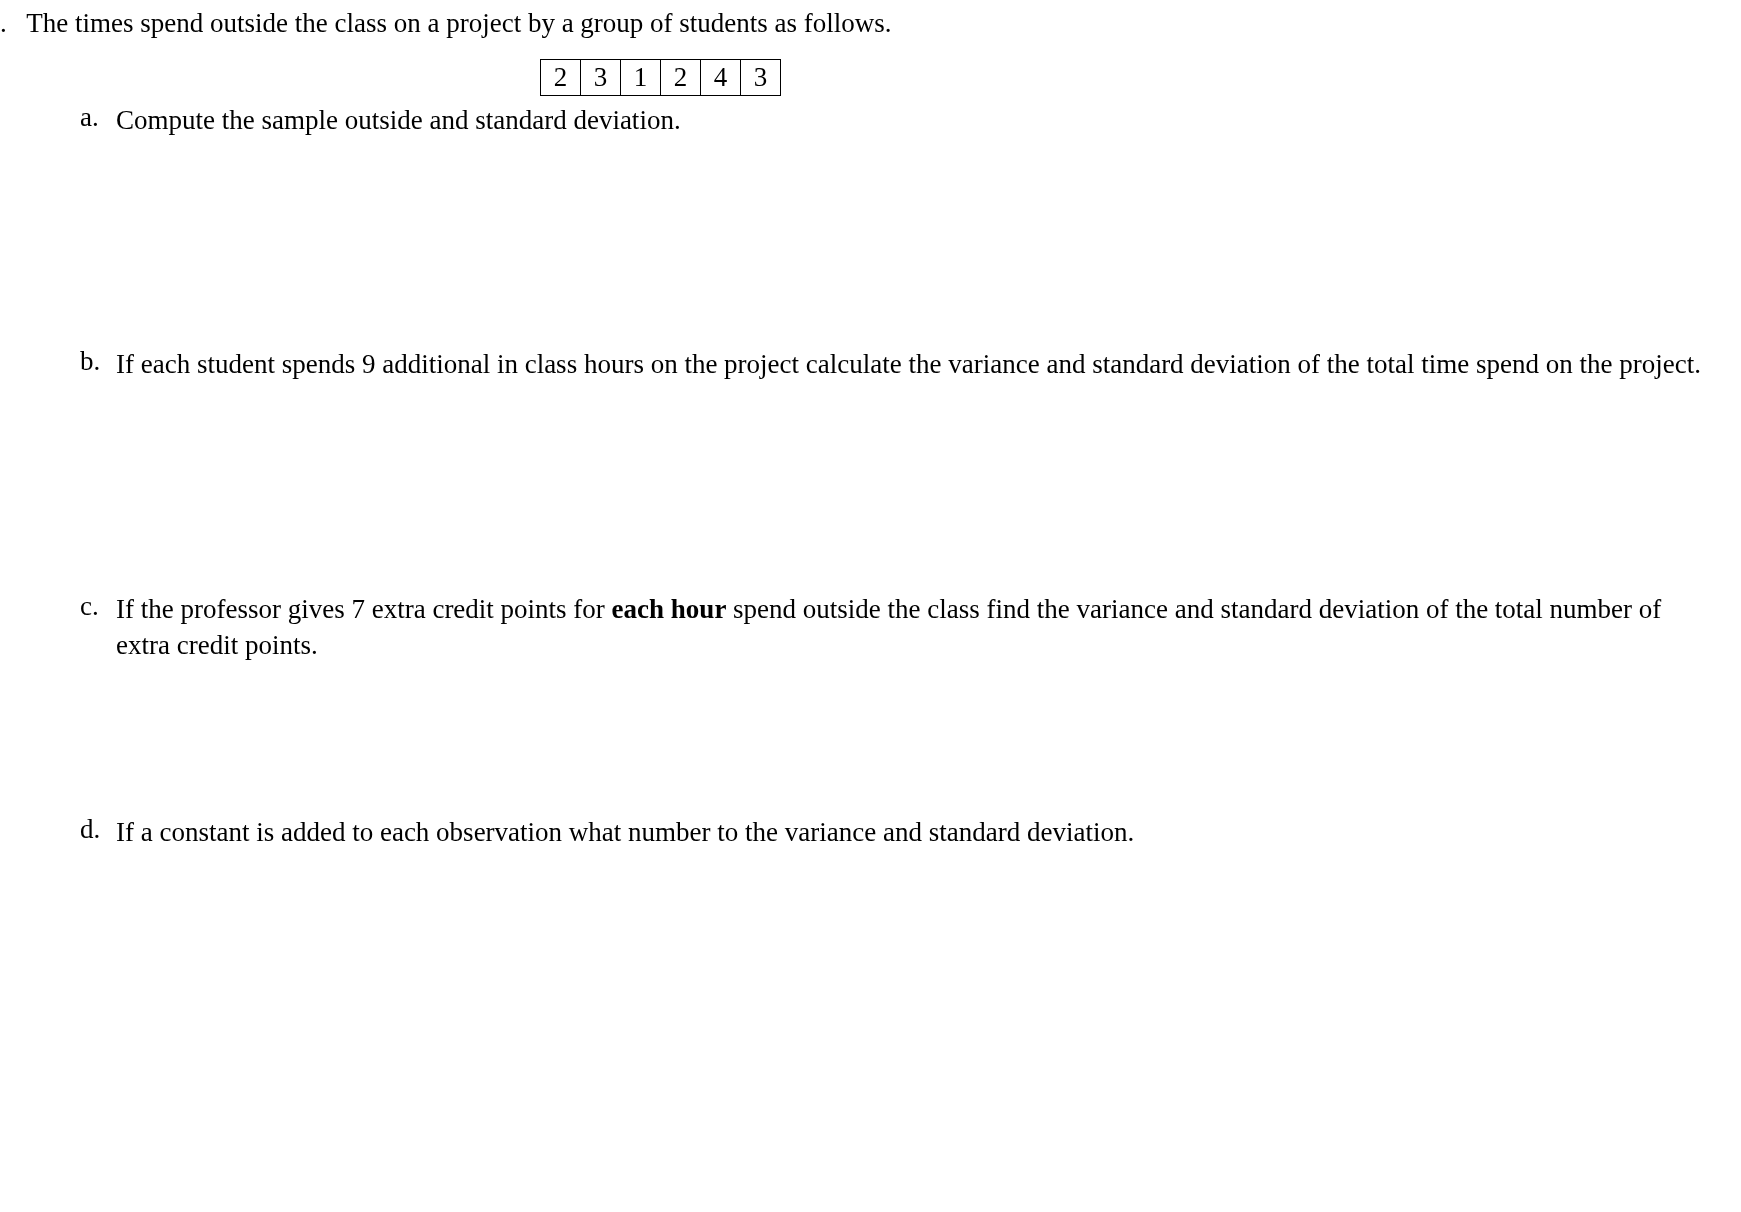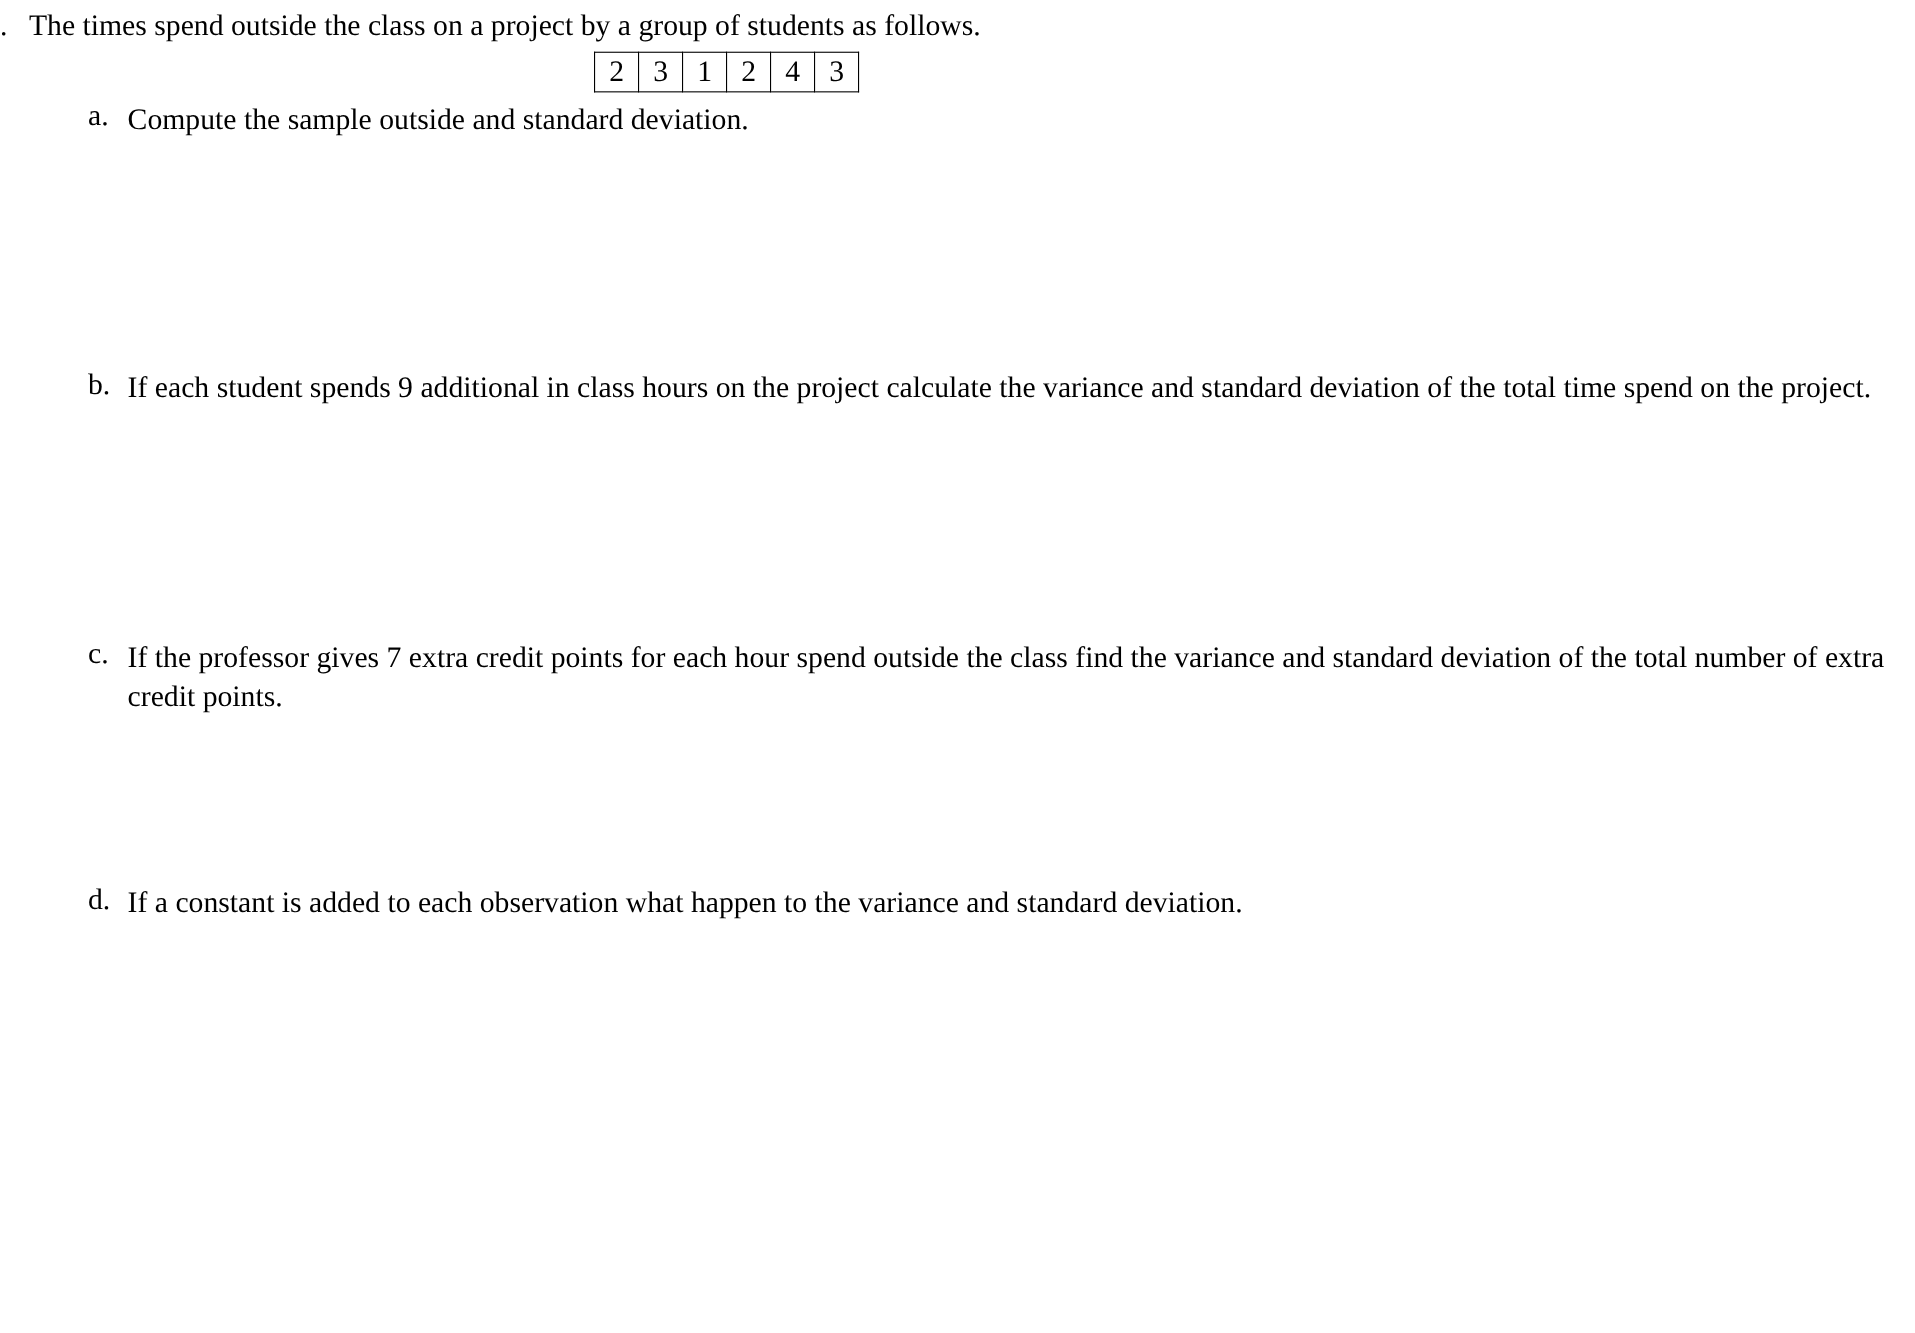--- a/index.html
+++ b/index.html
@@ -13,21 +13,21 @@
       font-size: 27px;
       color: #000000;
       padding: 0;
       width: 1741px;
     }
     .page {
       padding-top: 8px;
     }
     .intro-line {
       padding-left: 0px;
-      margin-bottom: 8px;
+      margin-bottom: 20px;
     }
     .intro-line .period {
       display: inline-block;
       width: 20px;
     }
     .data-table-wrapper {
       text-align: center;
       margin-top: 4px;
       margin-bottom: 6px;
     }
@@ -61,21 +61,21 @@
     }
     .question-label {
       position: absolute;
       left: 0;
       top: 0;
     }
     .question-text {
       line-height: 1.35;
     }
     .bold {
-      font-weight: normal;
+      font-weight: bold;
     }
   </style>
 </head>
 <body>
 
 <div class="page">
 
   <div class="intro-line">
     <span class="period">.</span>
     <span>The times spend outside the class on a project by a group of students as follows.</span>
@@ -110,18 +110,18 @@
 
     <div class="question-item item-c">
       <span class="question-label">c.</span>
       <div class="question-text">
         <span>If the professor gives 7 extra credit points for </span><span class="bold">each hour</span><span> spend outside the class find the variance and standard deviation of the total number of extra credit points.</span>
       </div>
     </div>
 
     <div class="question-item">
       <span class="question-label">d.</span>
-      <div class="question-text">If a constant is added to each observation what happen to the variance and standard deviation.</div>
+      <div class="question-text">If a constant is added to each observation what number to the variance and standard deviation.</div>
     </div>
 
   </div>
 
 </div>
 
 </body></html>

